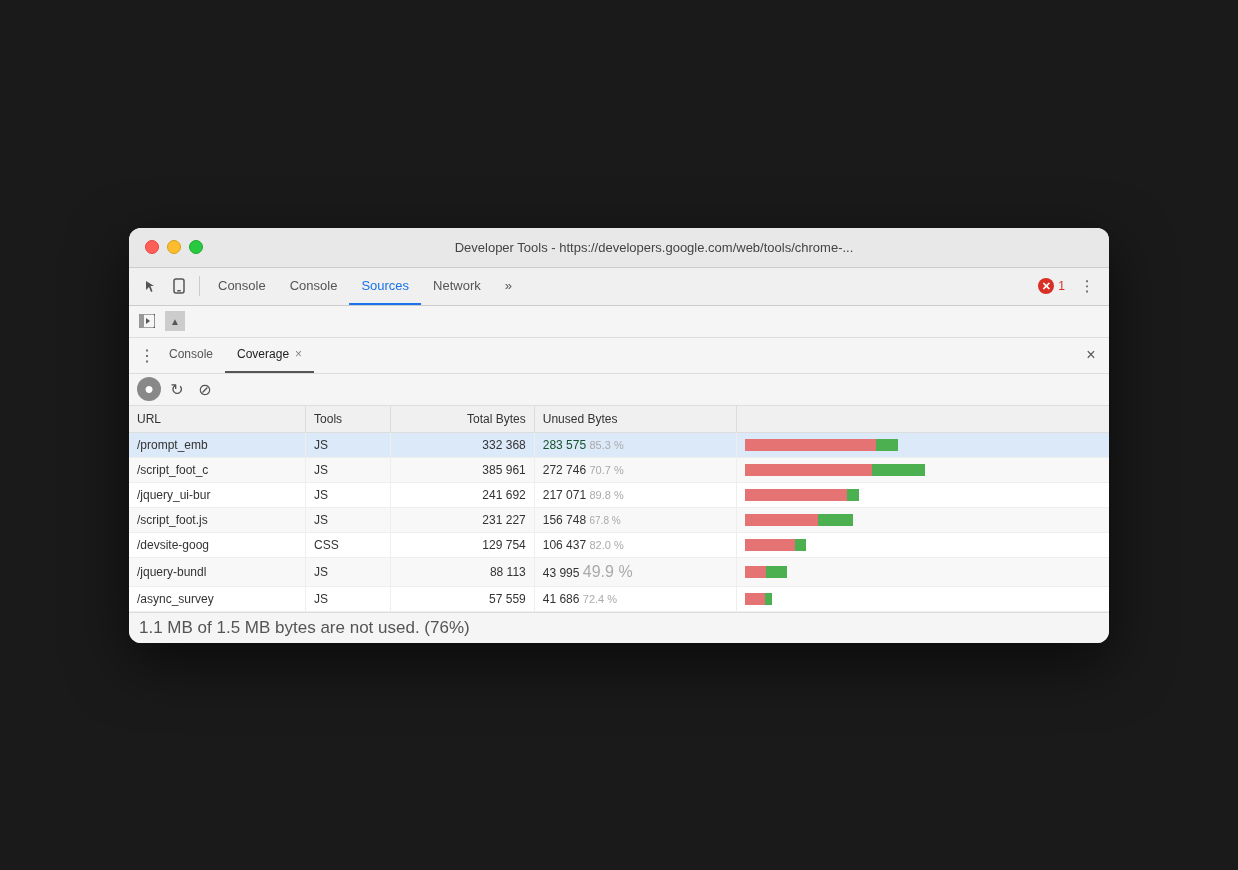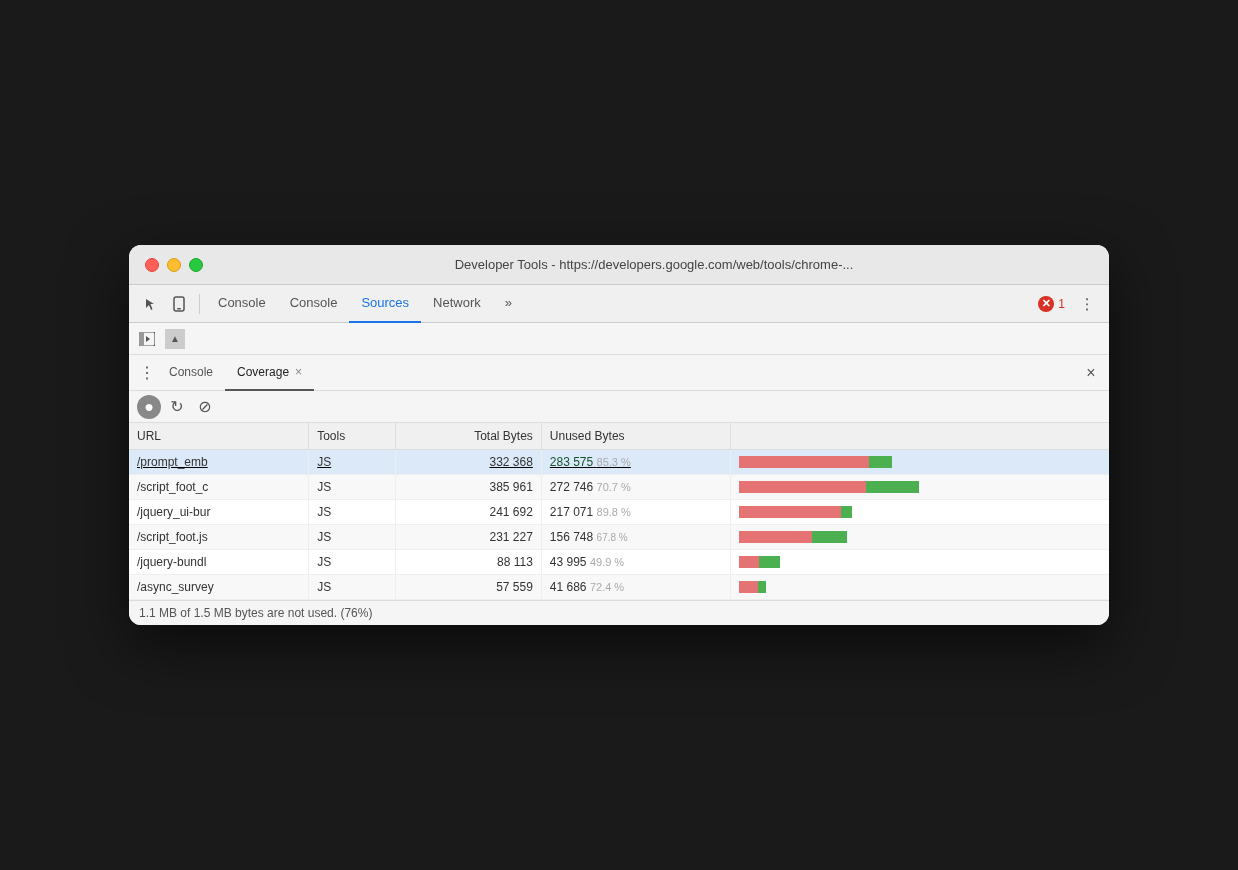--- a/index.html
+++ b/index.html
@@ -245,30 +245,30 @@
     .table-row td {
       padding: 5px 8px;
       border-bottom: 1px solid #eee;
       border-right: 1px solid #eee;
       white-space: nowrap;
       color: #333;
     }
     .table-row td:last-child { border-right: none; }
     .table-row:nth-child(odd) { background: #fff; }
     .table-row:nth-child(even) { background: #f8f8f8; }
-    .table-row.selected { background: #dce9f8; text-decoration: underline; }
+    .table-row.selected { background: #dce9f8; }
     .td-url { color: #333; font-size: 12px; }
     .td-type { color: #333; }
     .td-bytes { text-align: right; color: #333; }
     
     .status-bar {
       background: #f5f5f5;
       border-top: 1px solid #ddd;
       padding: 5px 10px;
-      font-size: 12px;
+      font-size: 17px;
       color: #555;
     }
     .table-wrapper {
       overflow: auto;
       max-height: 320px;
     }
     .td-bar { min-width: 180px; }
   </style>
 </head>
 <body>
@@ -406,24 +406,36 @@
             <td class="td-bytes">231 227</td>
             <td><span style="color:#333;">156 748</span> <span style="color:#aaa;font-size:10px;">67.8 %</span></td>
             <td class="td-bar" style="padding: 5px 8px;">
               <div style="display: flex; height: 12px; width: 108px;">
                 <div style="background: rgb(229, 115, 115); height: 100%; width: 67.8%;"></div>
                 <div style="background: rgb(76, 175, 80); height: 100%; width: 32.2%;"></div>
               </div>
             </td>
           </tr>
           <tr class="table-row">
+            <td class="td-url">/devsite-goog</td>
+            <td class="td-type">CSS</td>
+            <td class="td-bytes">129 754</td>
+            <td><span style="color:#333;">106 437</span> <span style="color:#aaa;font-size:11px;">82.0 %</span></td>
+            <td class="td-bar" style="padding: 5px 8px;">
+              <div style="display: flex; height: 12px; width: 61.2px;">
+                <div style="background: rgb(229, 115, 115); height: 100%; width: 82%;"></div>
+                <div style="background: rgb(76, 175, 80); height: 100%; width: 18%;"></div>
+              </div>
+            </td>
+          </tr>
+          <tr class="table-row">
             <td class="td-url">/jquery-bundl</td>
             <td class="td-type">JS</td>
             <td class="td-bytes">88 113</td>
-            <td><span style="color:#333;">43 995</span> <span style="color:#aaa;font-size:11px;">49.9 %</span></td>
+            <td><span style="color:#333;">43 995</span> <span style="color:#aaa;font-size:16px;">49.9 %</span></td>
             <td class="td-bar" style="padding: 5px 8px;">
               <div style="display: flex; height: 12px; width: 41.4px;">
                 <div style="background: rgb(229, 115, 115); height: 100%; width: 49.9%;"></div>
                 <div style="background: rgb(76, 175, 80); height: 100%; width: 50.1%;"></div>
               </div>
             </td>
           </tr>
           <tr class="table-row">
             <td class="td-url">/async_survey</td>
             <td class="td-type">JS</td>

